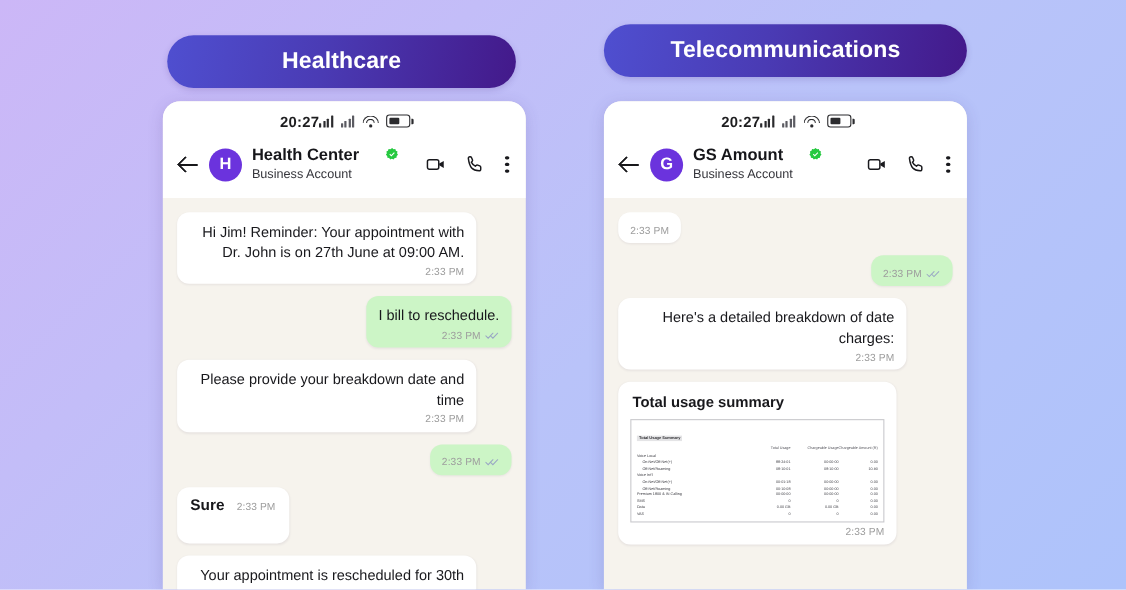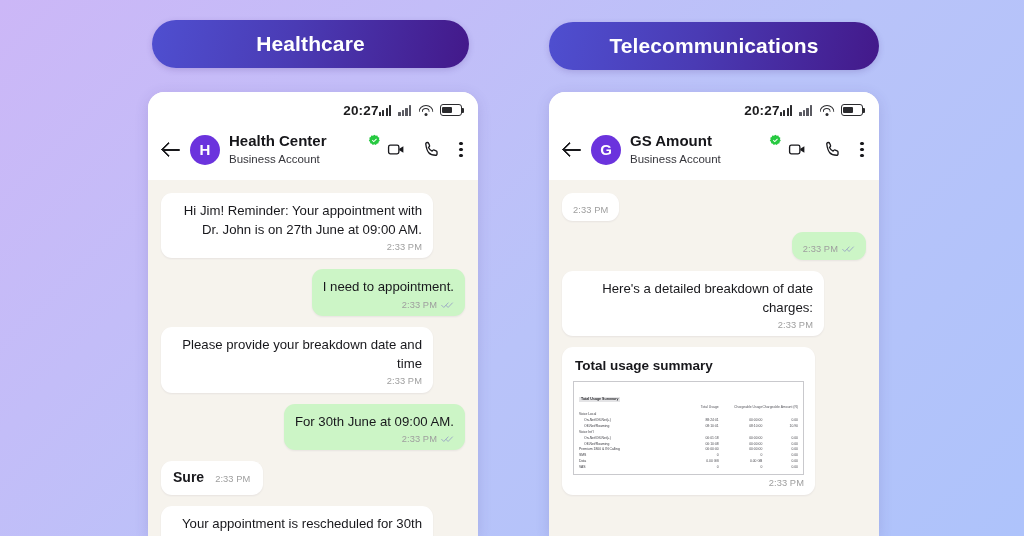--- a/index.html
+++ b/index.html
@@ -26,21 +26,21 @@
   
   .phone {
     position:absolute; top:92px; bottom:0; width:330px;
     background:#f6f3ed; border-radius:16px 16px 0 0; overflow:hidden;
     box-shadow:0 3px 14px rgba(70,50,130,.16);
   }
   .phone-top { background:#ffffff; }
 
   .statusbar {
     height:36px; display:flex; align-items:center;
-    padding:0 16px 0 18px; justify-content:flex-end;
+    padding:0 16px 0 18px; justify-content:center;
   }
   .clock { font-size:13.5px; font-weight:bold; color:#1d1d1f; letter-spacing:.2px; }
   .status-icons { display:flex; align-items:flex-end; gap:7px; }
   .bars { display:flex; align-items:flex-end; gap:1.3px; height:11px; }
   .bars i { width:2.2px; background:#2b2b2e; display:block; border-radius:.5px; }
   .bars i:nth-child(1){height:3.5px}.bars i:nth-child(2){height:5.5px}
   .bars i:nth-child(3){height:8px}.bars i:nth-child(4){height:11px}
   .bars.dim i { background:#5b5b62; }
   .wifi { width:15px; height:11px; position:relative; }
   .wifi span {
@@ -58,21 +58,21 @@
   .chathead { display:flex; align-items:center; padding:4px 15px 13px 13px; gap:0; }
   .back { width:22px; height:22px; flex:none; position:relative; margin-right:7px; }
   .back:before{content:"";position:absolute;left:2px;top:10px;width:17px;height:2px;background:#18181b;border-radius:1px;}
   .back:after{content:"";position:absolute;left:2px;top:5.5px;width:9px;height:9px;border-left:2px solid #18181b;border-bottom:2px solid #18181b;transform:rotate(45deg);border-radius:1px;}
   .avatar {
     width:30px; height:30px; border-radius:50%; background:#6b33dd;
     color:#fff; font-size:15px; font-weight:bold;
     display:flex; align-items:center; justify-content:center; flex:none; margin-right:9px;
   }
   .who { flex:1; min-width:0; }
-  .who-top { display:flex; align-items:center; gap:23px;justify-content:space-between; }
+  .who-top { display:flex; align-items:center; gap:23px; }
   .who-name { font-size:15px; font-weight:bold; color:#16161a; white-space:nowrap; }
   .verified { width:13px; height:13px; flex:none; }
   .who-sub { font-size:11.5px; color:#36363c; margin-top:-1px; }
   .head-actions { display:flex; align-items:center; gap:17px; margin-left:6px; }
   .ico { width:19px; height:19px; flex:none; }
   .dots { width:4px; display:flex; flex-direction:column; gap:3px; align-items:center; }
   .dots i { width:3.2px; height:3.2px; border-radius:50%; background:#19191d; display:block; }
 
   
   .chat { padding:13px 13px 0 13px; display:flex; flex-direction:column; gap:11px; }
@@ -81,21 +81,21 @@
   .bubble {
     background:#fff; border-radius:11px; padding:9px 11px 5px 11px;
     max-width:272px; position:relative;
     box-shadow:0 1px 2px rgba(40,30,70,.07);
   }
   .row.out .bubble { background:#ccf5c6; }
   .btext { font-size:13.2px; line-height:1.42; color:#18181c;text-align:right; }
   .meta { display:flex; align-items:center; justify-content:flex-end; gap:4px; margin-top:1px; height:13px; }
   .time { font-size:9.3px; color:#9e9e9e; letter-spacing:.1px; }
   .ticks { width:13px; height:8px; }
-  .bubble.inline { display:flex; align-items:baseline; gap:11px; padding:7px 13px 7px 12px; }
+  .bubble.inline { display:flex; align-items:baseline; gap:11px; padding:7px 13px 24px 12px; }
   .bubble.inline .btext { font-size:14px; font-weight:bold; }
   .bubble.inline .time { font-size:9.3px; }
 
   
   .card { background:#fff; border-radius:11px; padding:10px 11px 5px 11px; width:253px; box-shadow:0 1px 2px rgba(40,30,70,.07); }
   .card-title { font-size:13.5px; font-weight:bold; color:#18181c; margin:1px 0 8px 2px; }
   .doc { border:1px solid #c9c9cd; background:#fff; padding:4px 5px; }
   .doc-h { font-size:3.6px; font-weight:bold; color:#2a2a2e; background:#e4e4e6; display:inline-block; padding:.5px 2px; margin-bottom:1.5px; }
   .doc table { width:100%; border-collapse:collapse; }
   .doc td { font-size:3.4px; color:#3a3a40; padding:.8px 0; line-height:1.25; white-space:nowrap; }
@@ -106,21 +106,21 @@
   .doc td.c4 { width:16%; }
   .doc tr.hd td { font-size:3.4px; color:#55555c; padding-bottom:2px; }
   .doc tr.ind td.c1 { padding-left:5px; }
   .card .meta { margin-top:2px; }
 </style>
 </head>
 <body>
 
 <div class="stage">
 
-  <div class="pill" style="left:152px; top:20px; width:317px;">
+  <div class="pill" style="left:152px; top:32px; width:317px;">
     <span class="pill-label">Healthcare</span>
   </div>
 
   <div class="phone" style="left:148px;">
     <div class="phone-top">
 
       <div class="statusbar">
         <span class="clock">20:27</span>
         <span class="status-icons">
           <span class="bars">
@@ -181,21 +181,21 @@
         <div class="bubble">
           <div class="btext">Hi Jim! Reminder: Your appointment with Dr. John is on 27th June at 09:00 AM.</div>
           <div class="meta">
             <span class="time">2:33 PM</span>
           </div>
         </div>
       </div>
 
       <div class="row out">
         <div class="bubble">
-          <div class="btext">I need to appointment.</div>
+          <div class="btext">I bill to reschedule.</div>
           <div class="meta">
             <span class="time">2:33 PM</span>
             <svg class="ticks" viewBox="0 0 20 12">
               <path d="M1 6.5l3.3 3.3L11 2.8" fill="none" stroke="#9aa7c4" stroke-width="1.4" stroke-linecap="round"></path>
               <path d="M7.6 6.5l3.3 3.3L17.6 2.8" fill="none" stroke="#9aa7c4" stroke-width="1.4" stroke-linecap="round"></path>
             </svg>
           </div>
         </div>
       </div>
 
@@ -203,21 +203,20 @@
         <div class="bubble">
           <div class="btext">Please provide your breakdown date and time</div>
           <div class="meta">
             <span class="time">2:33 PM</span>
           </div>
         </div>
       </div>
 
       <div class="row out">
         <div class="bubble">
-          <div class="btext">For 30th June at 09:00 AM.</div>
           <div class="meta">
             <span class="time">2:33 PM</span>
             <svg class="ticks" viewBox="0 0 20 12">
               <path d="M1 6.5l3.3 3.3L11 2.8" fill="none" stroke="#9aa7c4" stroke-width="1.4" stroke-linecap="round"></path>
               <path d="M7.6 6.5l3.3 3.3L17.6 2.8" fill="none" stroke="#9aa7c4" stroke-width="1.4" stroke-linecap="round"></path>
             </svg>
           </div>
         </div>
       </div>
 

